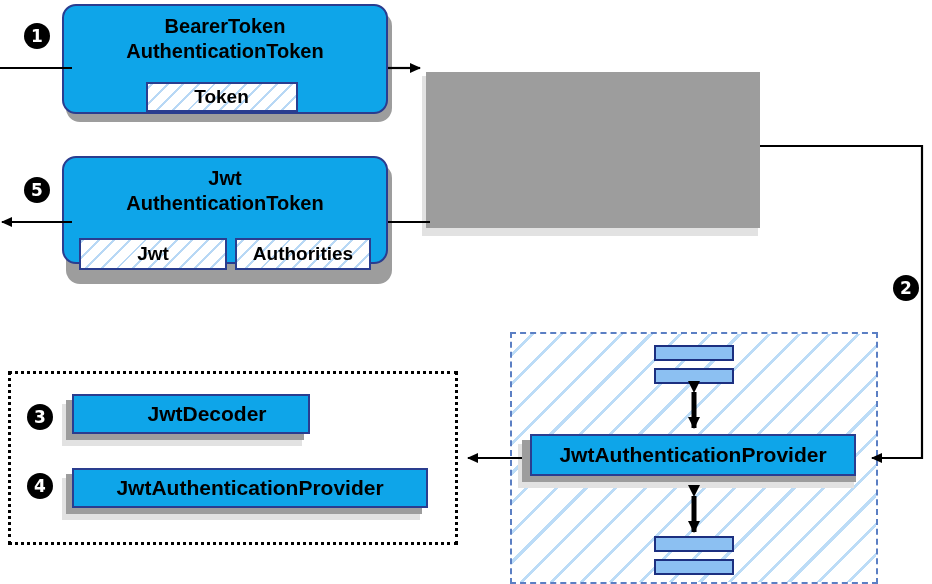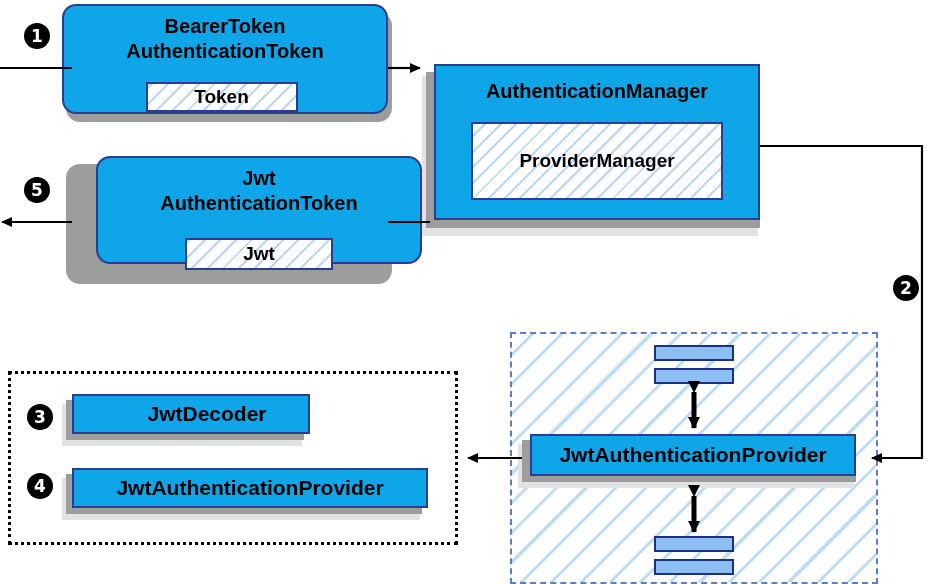--- a/index.html
+++ b/index.html
@@ -247,40 +247,35 @@
     <div class="card-title">BearerToken
 AuthenticationToken</div>
     <div class="slot-row" style="top:76px;padding-left:7px;">
       <div class="slot" style="width:152px; height:30px;">
         <span>Token</span>
       </div>
     </div>
   </div>
 
   <div class="shadow rounded" style="left:66px; top:164px; width:326px; height:120px;"></div>
-  <div class="node rounded card" style="left:62px; top:156px; width:326px; height:108px;margin-left:34px;">
+  <div class="node rounded card" style="left:62px; top:156px; width:326px; height:108px;">
     <div class="card-title">Jwt
 AuthenticationToken</div>
     <div class="slot-row" style="top:80px;">
       <div class="slot" style="width:148px; height:32px;">
         <span>Jwt</span>
       </div>
+      <div class="slot" style="width:136px; height:32px;">
+        <span>Authorities</span>
+      </div>
     </div>
   </div>
 
   <div class="shadow light" style="left:422px; top:76px; width:336px; height:160px;"></div>
   <div class="shadow" style="left:426px; top:72px; width:334px; height:156px;"></div>
-  <div class="node" style="left:434px; top:64px; width:326px; height:156px; display:block;">
-    <div class="sq-title">AuthenticationManager</div>
-    <div class="slot-row" style="top:56px;">
-      <div class="slot" style="width:252px; height:78px;">
-        <span>ProviderManager</span>
-      </div>
-    </div>
-  </div>
 
 
   <div class="panel panel-dashed" style="left:510px; top:332px; width:368px; height:252px;"></div>
 
   <div class="bar" style="left:654px; top:345px; width:80px; height:16px;"></div>
   <div class="bar" style="left:654px; top:368px; width:80px; height:16px;"></div>
 
   <div class="shadow light" style="left:518px; top:444px; width:336px; height:44px;"></div>
   <div class="shadow" style="left:522px; top:440px; width:334px; height:42px;"></div>
   <div class="node" style="left:530px; top:434px; width:326px; height:42px;">

